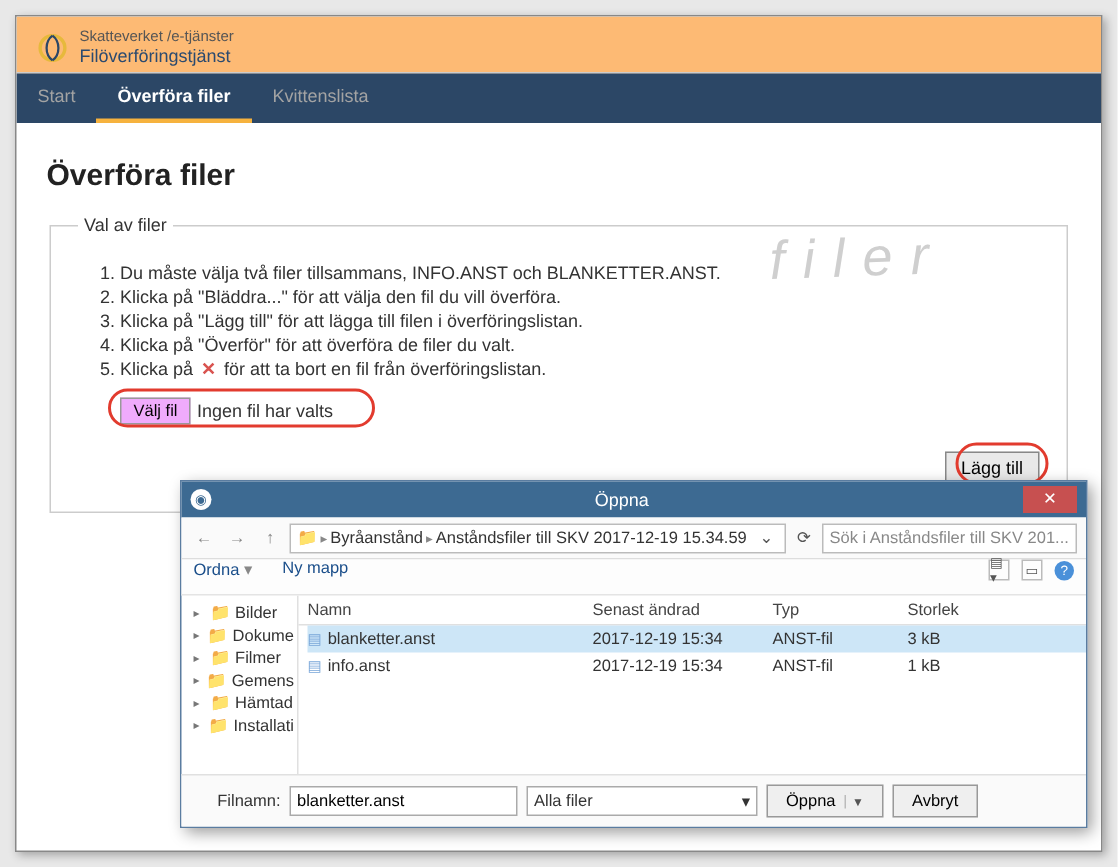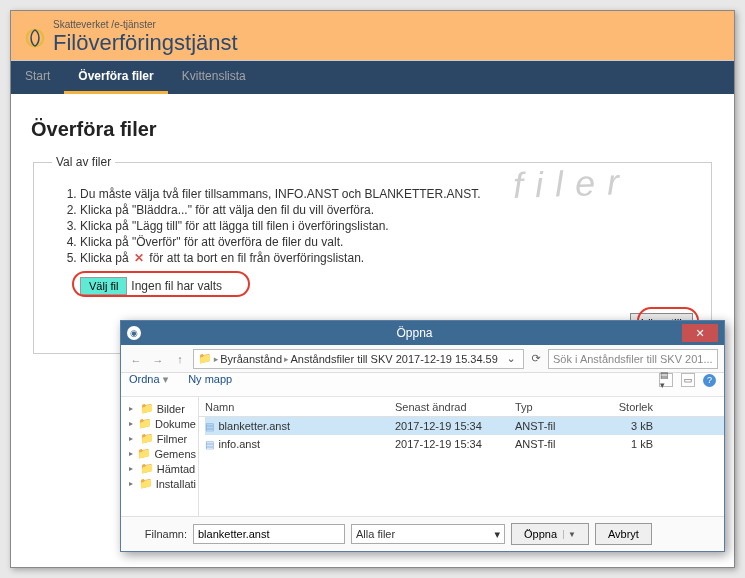--- a/index.html
+++ b/index.html
@@ -29,21 +29,21 @@
     border-bottom: 1px solid #ccc;
   }
   .small-title {
     font-size: 10px;
     color: #555;
     margin-left: 28px;
   }
   .logo-row { display: flex; align-items: center; gap: 6px; }
   .logo-svg { width: 24px; height: 24px; }
   .service-title {
-    font-size: 22px;
+    font-size: 12px;
     color: #2b4a6f;
     font-weight: 500;
   }
   .navbar {
     background: #2c4766;
     color: #fff;
     font-size: 12px;
     display: flex;
     gap: 0;
   }
@@ -106,21 +106,21 @@
   }
   .choose-row {
     margin-left: 28px;
     display: inline-flex;
     align-items: center;
     gap: 4px;
     position: relative;
   }
   .choose-btn {
     font-size: 11px;
-    background: #5eead4;
+    background: #f0abfc;
     border: 1px solid #999;
     padding: 2px 8px;
     cursor: pointer;
   }
   .no-file {
     font-size: 12px;
   }
   .red-oval {
     position: absolute;
     border: 2px solid #e23b2e;
@@ -255,21 +255,21 @@
     display:flex;
     border-bottom:1px solid #e0e0e0;
     font-size:11px;
     color:#444;
     height:20px;align-items:center;
     padding-left:6px;
   }
   .col-name { flex: 0 0 190px; }
   .col-date { flex: 0 0 120px; }
   .col-type { flex: 0 0 90px; }
-  .col-size { flex: 0 0 60px; text-align:right; padding-right:12px;}
+  .col-size { flex: 0 0 60px; text-align:left; padding-right:12px;}
   .fl-rows { padding-left:6px;}
   .fl-row {
     display:flex;
     align-items:center;
     height:18px;
     font-size:11px;
     cursor:pointer;
   }
   .fl-row.selected { background:#cde6f7; }
   .file-ico { color:#7aa7d9; margin-right:4px; font-size:10px;}

